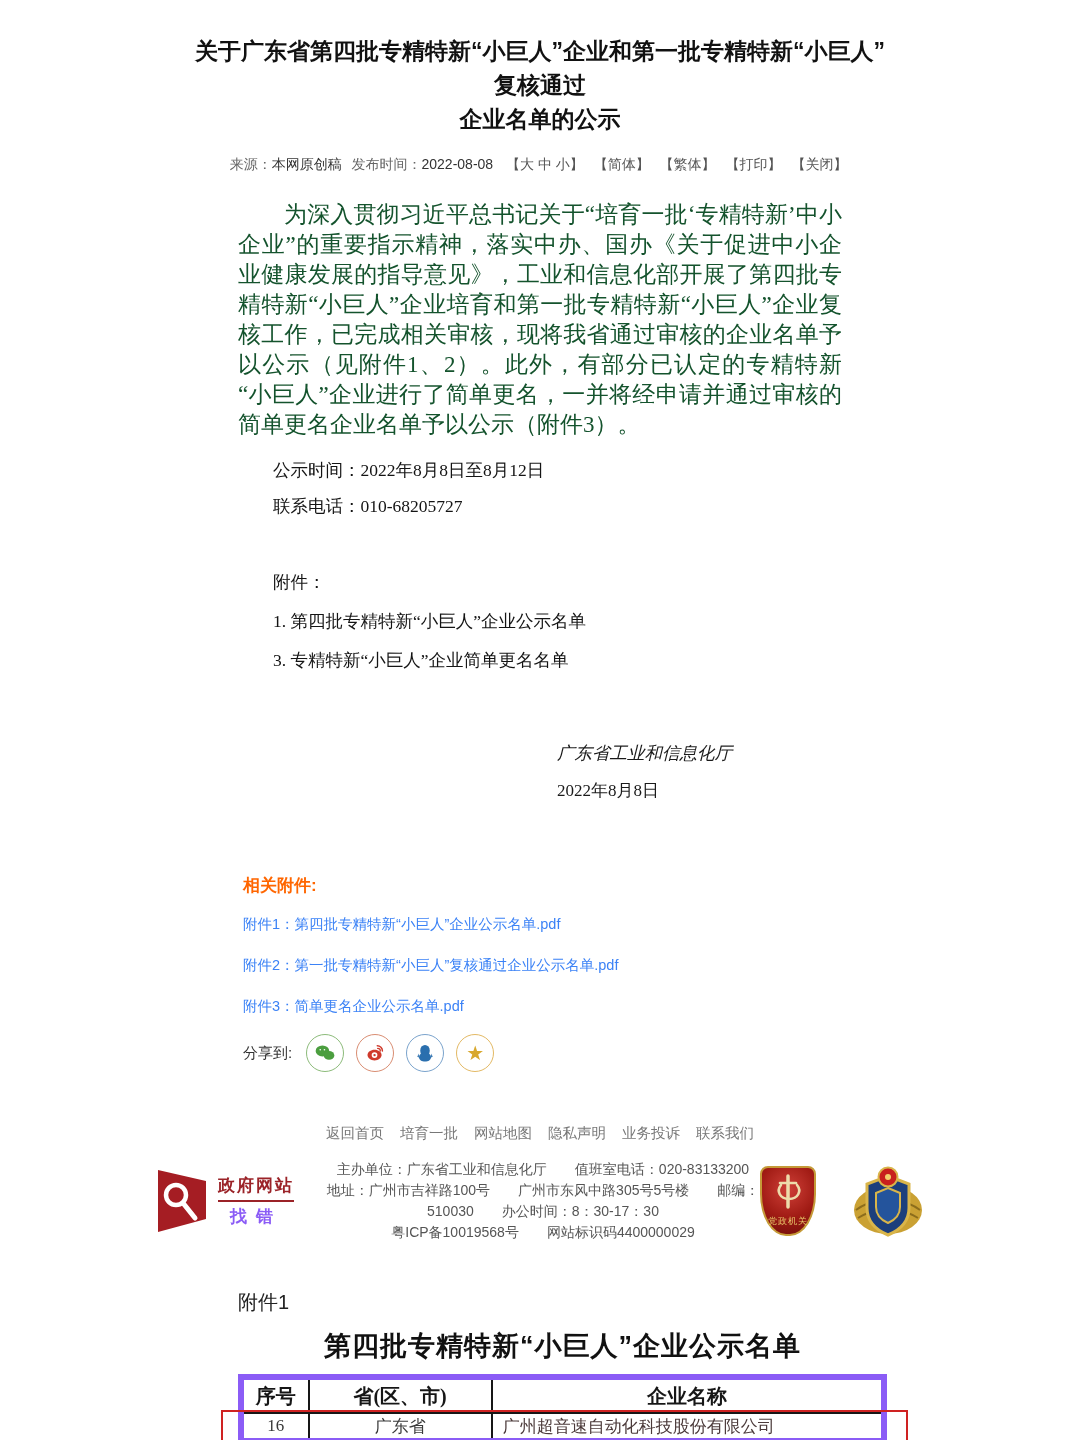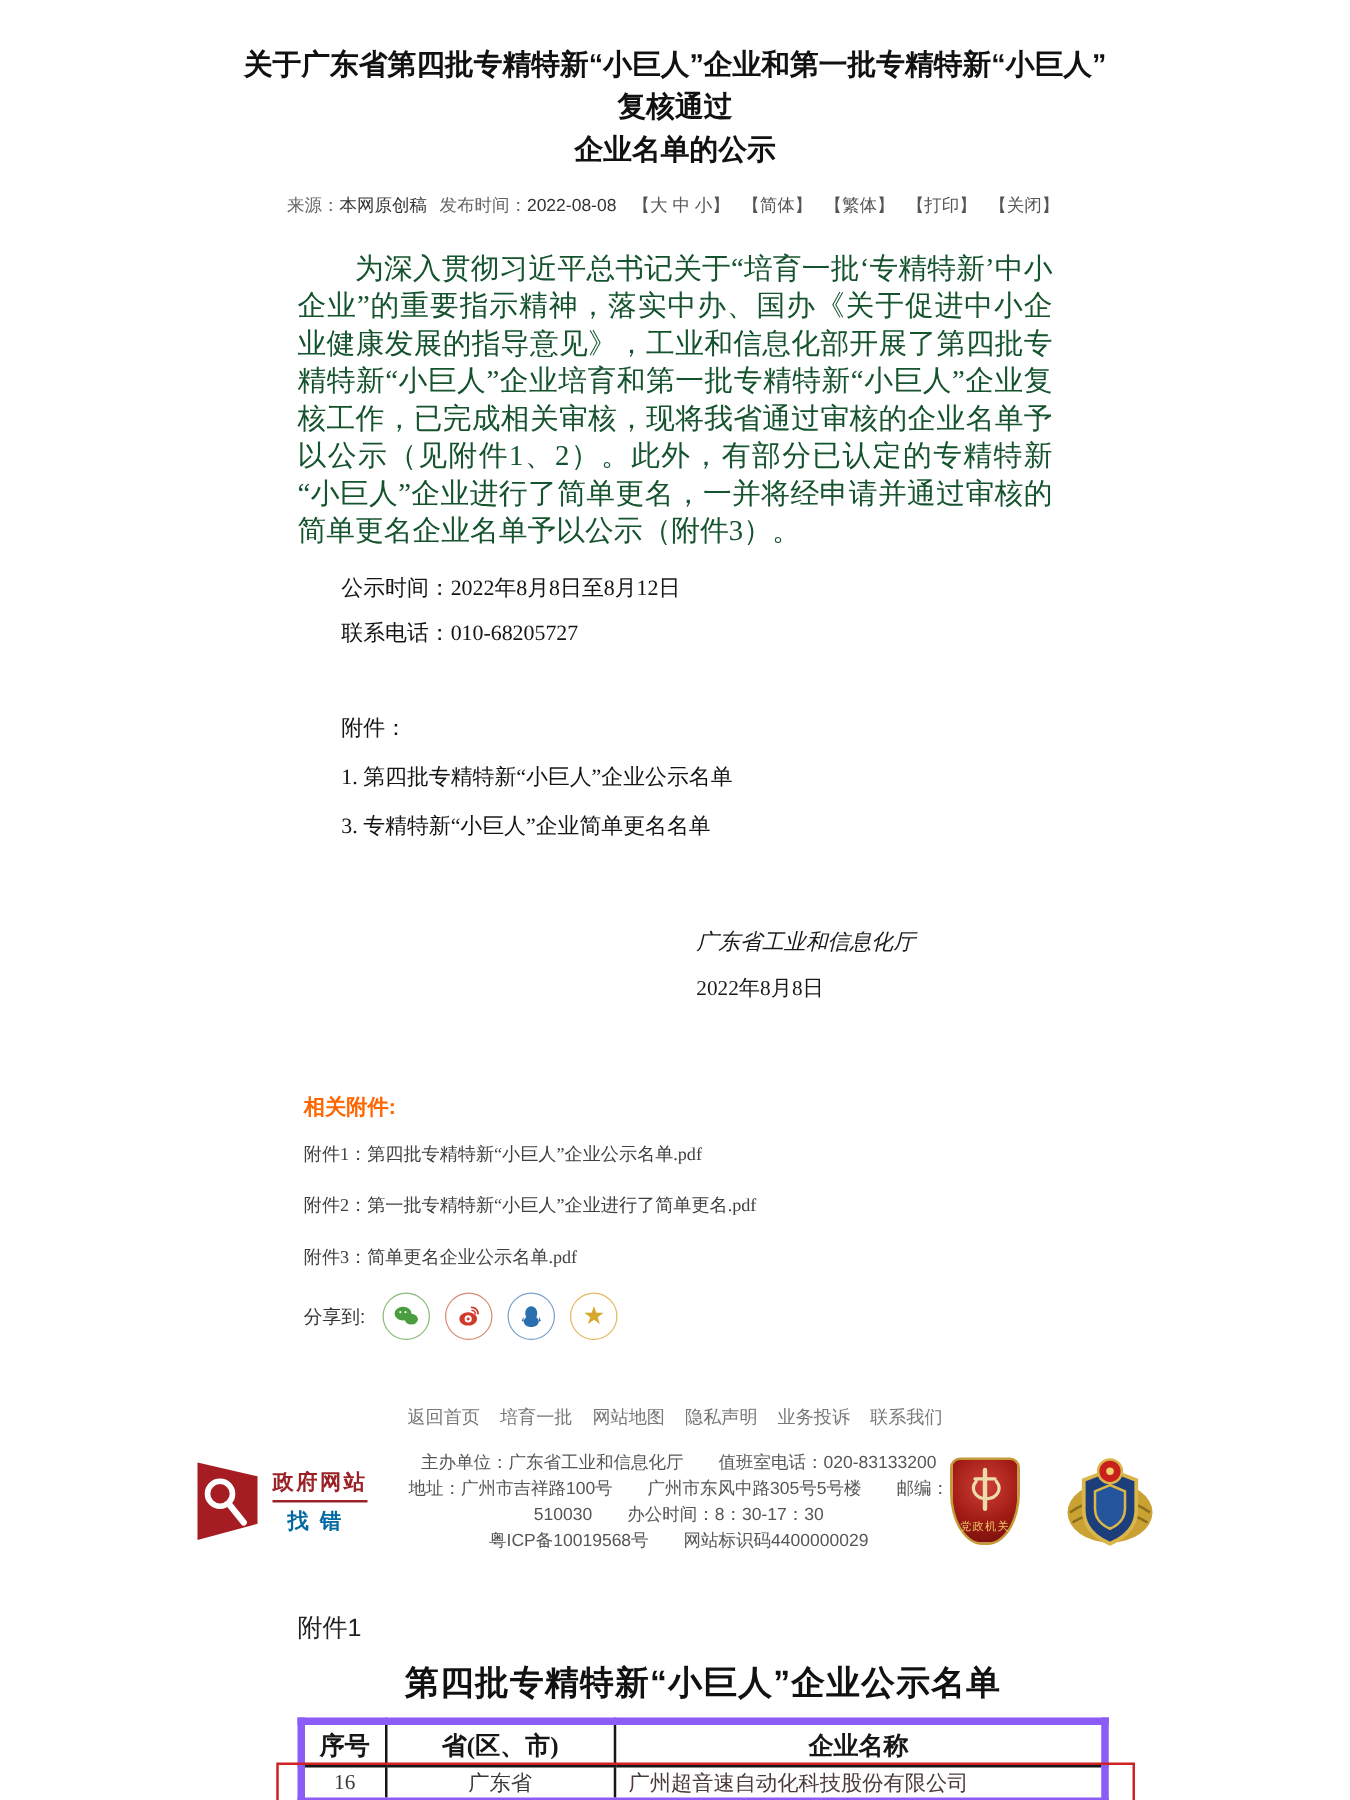--- a/index.html
+++ b/index.html
@@ -30,21 +30,21 @@
   }
   .attach-head { margin-top:46px; }
   .attach-item { margin-top:9px; }
   .signature { margin-top:66px; font-family:"Liberation Serif","DejaVu Serif",serif; }
   .sig-org  { text-align:right; padding-right:110px; font-size:17.5px;font-style:italic; }
   .sig-date { margin-top:14px; text-align:right; padding-right:183px; font-size:17px; }
   
   .related { margin:72px 0 0 145px; }
   .related-title { color:#ff6600; font-size:17px; font-weight:bold; }
   .rel-item { margin-top:13px; font-size:14.5px; line-height:28px; }
-  .rel-item a { color:#404040; text-decoration:none; cursor:pointer;font-family:Liberation Serif, serif; }
+  .rel-item a { color:#3b82f6; text-decoration:none; cursor:pointer; }
   .share-row { margin-top:14px; display:flex; align-items:center; }
   .share-label { font-size:15px; color:#333; margin-right:14px; }
   .share-icon {
     width:38px; height:38px; border-radius:50%; margin-right:12px;
     display:flex; align-items:center; justify-content:center; cursor:pointer;
     background:#fff;
   }
   .si-wechat { border:1px solid #8cbb7a; }
   .si-weibo  { border:1px solid #d98d72; }
   .si-qq     { border:1px solid #7aa3cc; }
@@ -52,21 +52,21 @@
   
   .footer-nav { margin-top:52px; text-align:center; font-size:14.5px; color:#777; }
   .footer-nav a { color:#777; text-decoration:none; margin:0 6px; cursor:pointer; }
   .site-footer {
     margin-top:16px; padding:0 58px; display:flex; align-items:center;
   }
   .gov-logo { display:flex; align-items:center; width:170px; cursor:pointer; }
   .gov-logo-text { margin-left:8px; }
   .gov-logo-line1 { font-size:17px; font-weight:bold; color:#9b2328; letter-spacing:2px;
                     border-bottom:2px solid #9b2328; padding-bottom:3px; }
-  .gov-logo-line2 { font-size:17px; font-weight:bold; color:#0369a1; letter-spacing:9px;
+  .gov-logo-line2 { font-size:17px; font-weight:bold; color:#8b5cf6; letter-spacing:9px;
                     text-align:center; margin-top:3px; }
   .footer-text { flex:1; text-align:center; font-size:14px; color:#555; line-height:21px; }
   .badges { display:flex; align-items:center; }
   .badge-dzjg {
     width:56px; height:70px; margin-right:36px; position:relative;
     background:radial-gradient(circle at 50% 32%, #cf4038 0%, #a01b14 55%, #6f0e0a 100%);
     border:2px solid #c59a38;
     border-radius:8px 8px 26px 26px / 8px 8px 42px 42px;
     display:flex; flex-direction:column; align-items:center; justify-content:flex-start;
   }
@@ -131,21 +131,21 @@
       <div class="sig-date">2022年8月8日</div>
     </div>
   </div>
 
   <section class="related">
     <h2 class="related-title">相关附件:</h2>
     <div class="rel-item">
       <a>附件1：第四批专精特新“小巨人”企业公示名单.pdf</a>
     </div>
     <div class="rel-item">
-      <a>附件2：第一批专精特新“小巨人”企业进行了简单更名.pdf</a>
+      <a>附件2：第一批专精特新“小巨人”复核通过企业公示名单.pdf</a>
     </div>
     <div class="rel-item">
       <a>附件3：简单更名企业公示名单.pdf</a>
     </div>
 
     <div class="share-row">
       <span class="share-label">分享到:</span>
       <span class="share-icon si-wechat">
         <svg width="22" height="22" viewBox="0 0 24 24">
           <ellipse cx="9.2" cy="9.8" rx="7.4" ry="6" fill="#4b9e3f"></ellipse>

